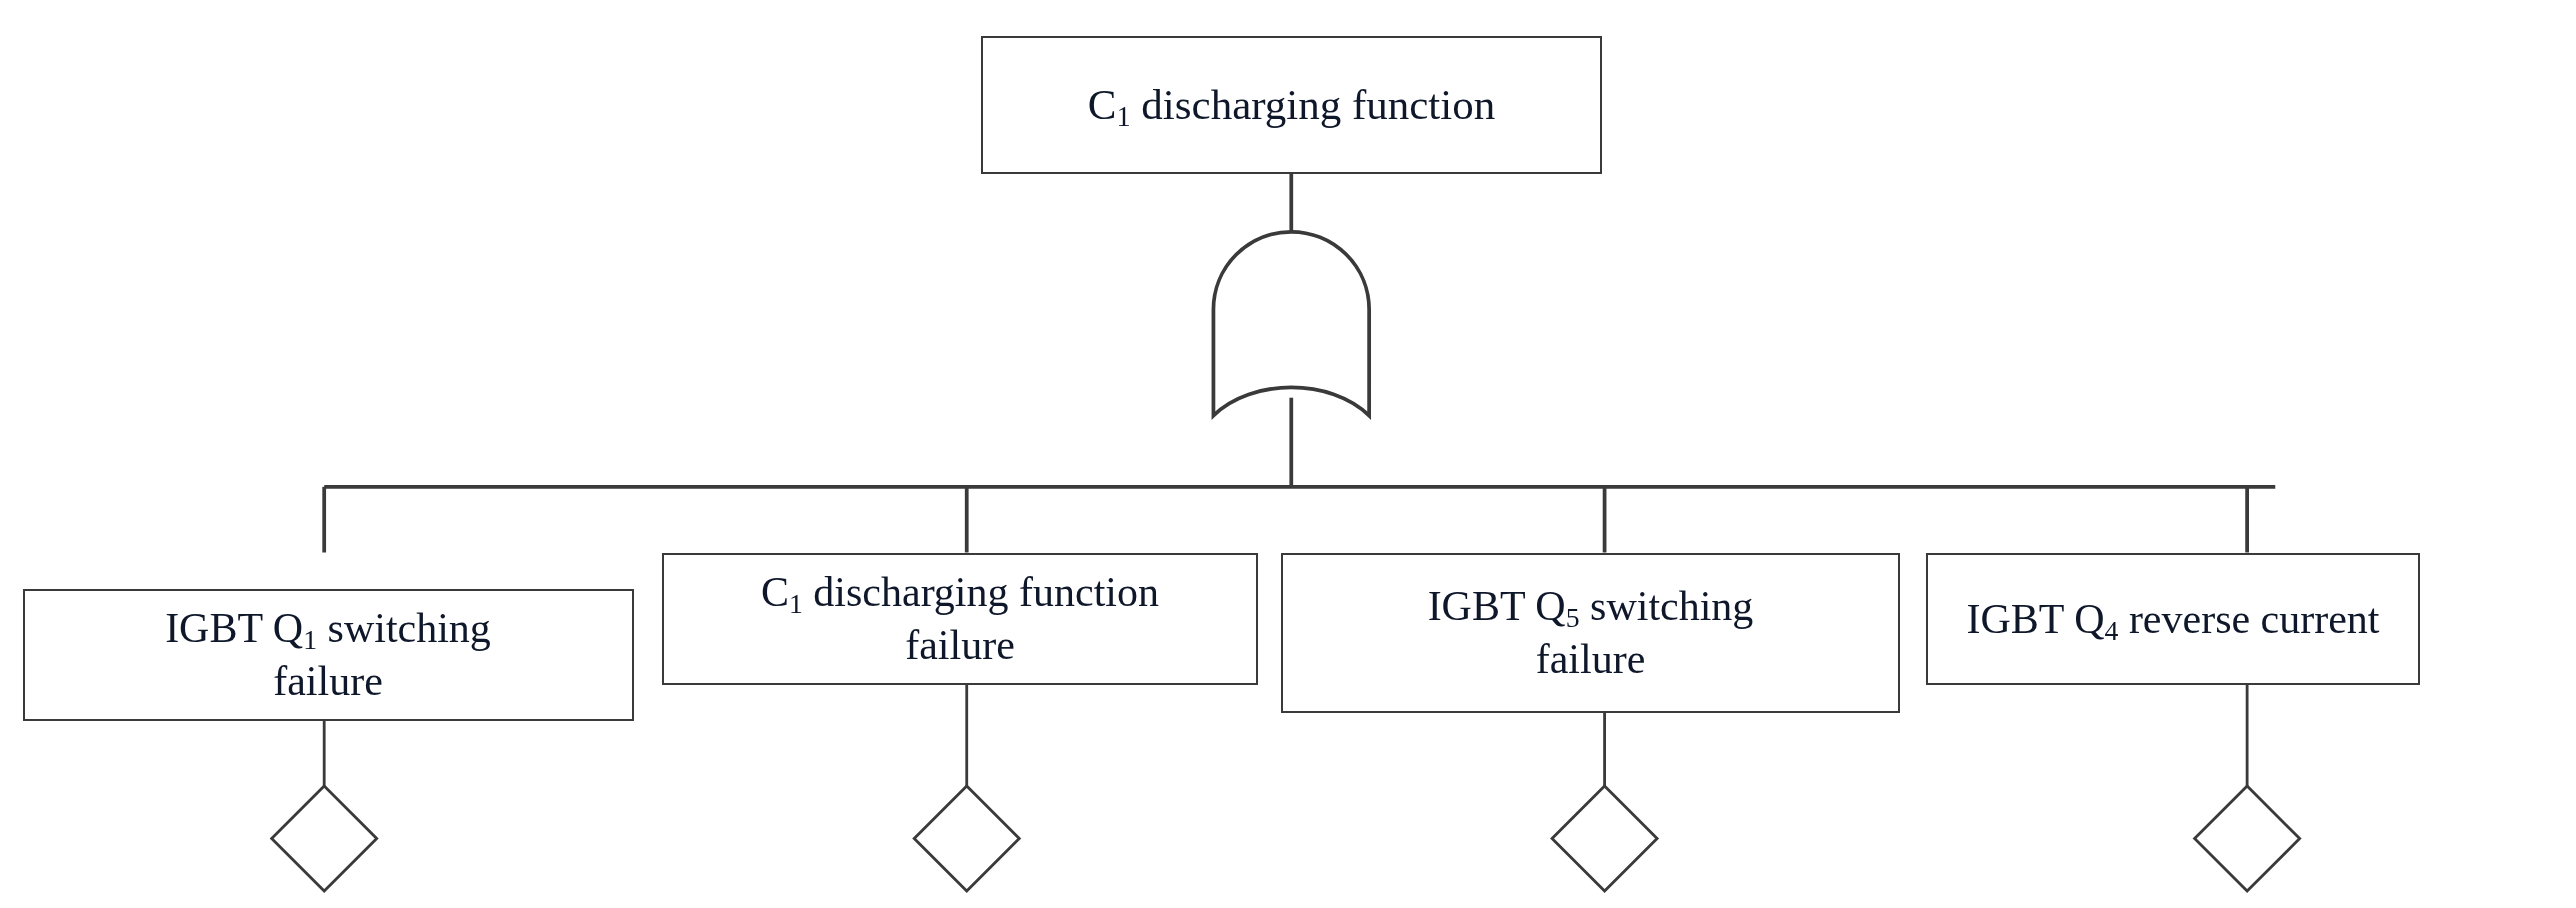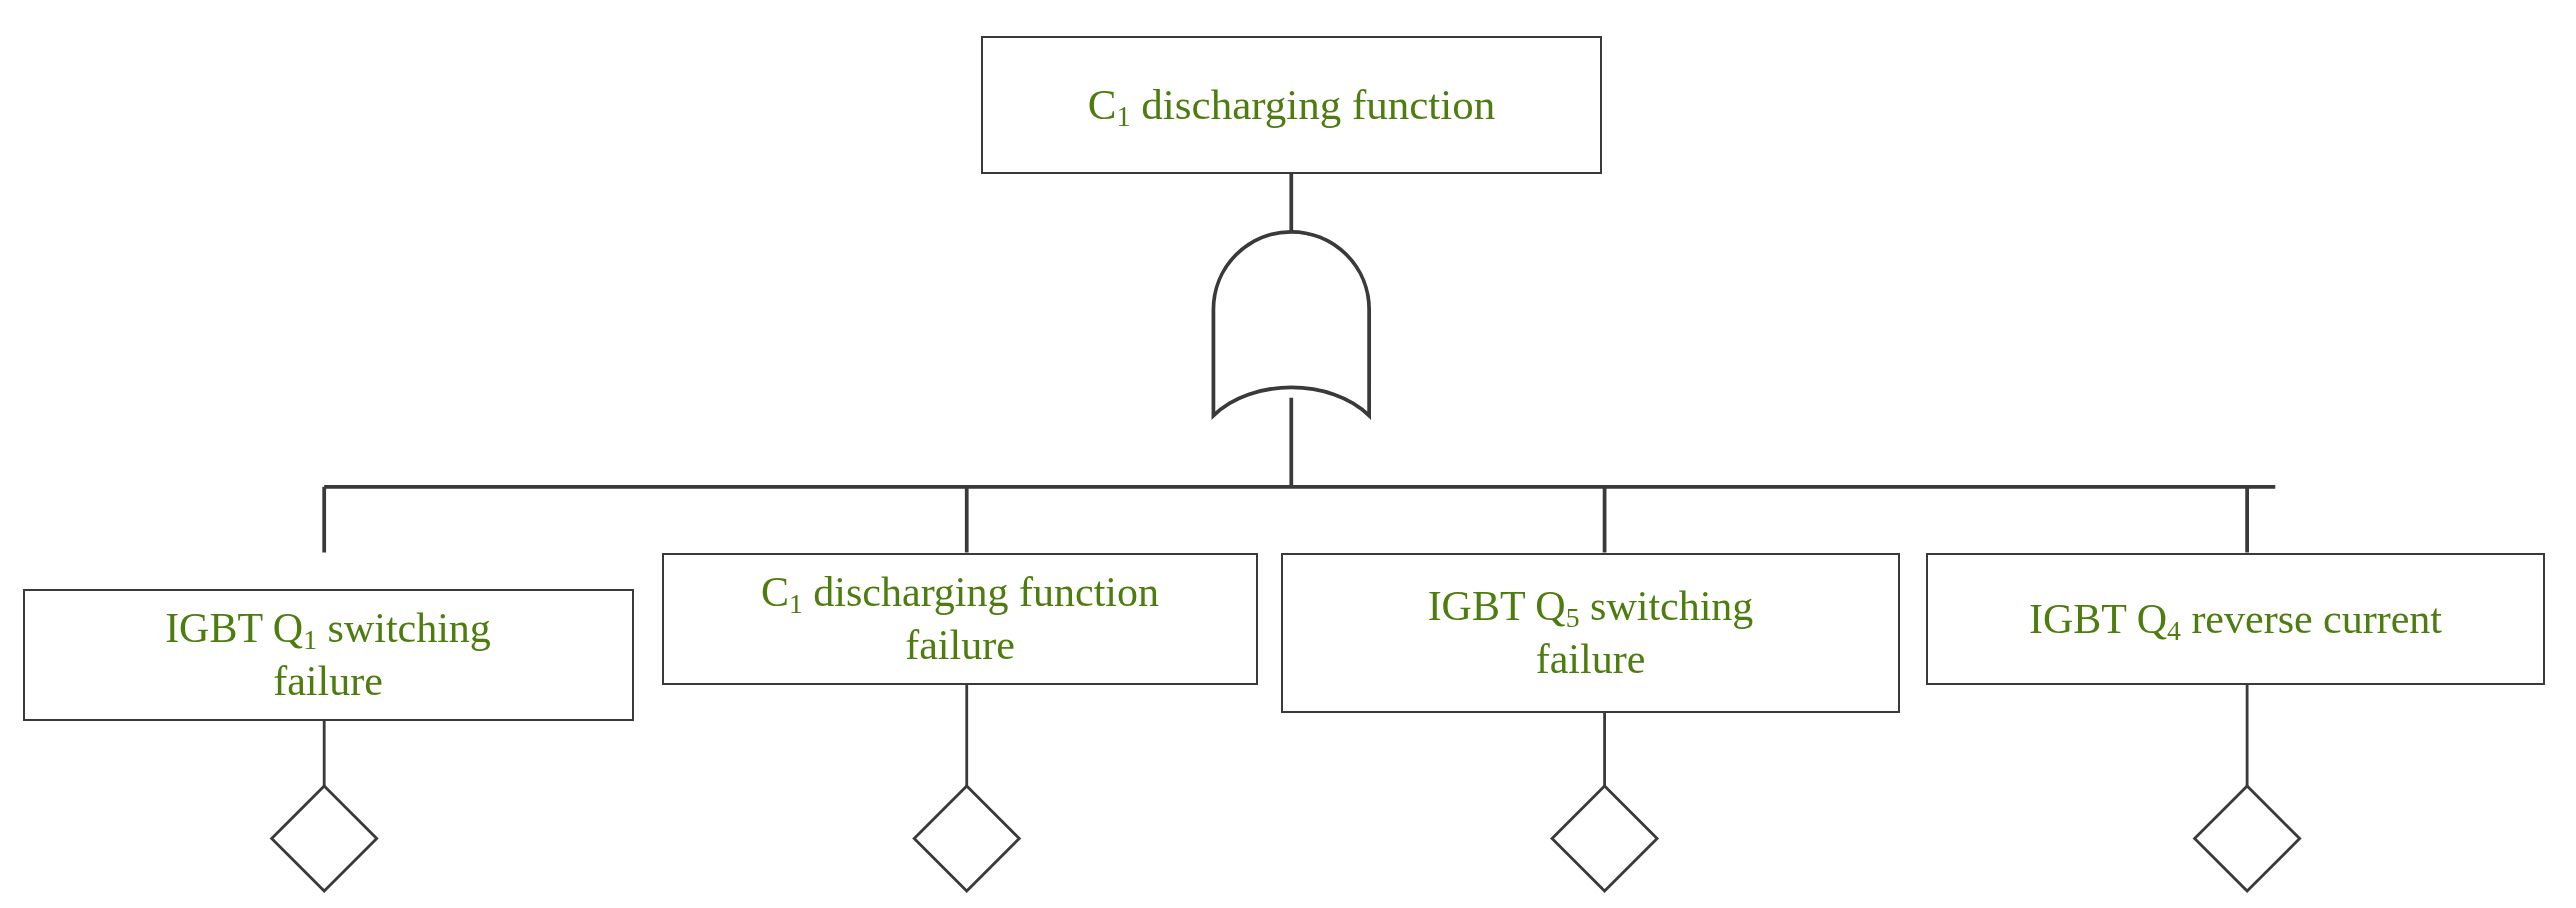--- a/index.html
+++ b/index.html
@@ -25,21 +25,21 @@
   .node-box {
     position: absolute;
     box-sizing: border-box;
     border: 2.8px solid #3a3a3a;
     background: #ffffff;
     display: flex;
     align-items: center;
     justify-content: center;
     text-align: center;
     line-height: 1.26;
-    color: #4d7c0f;
+    color: #0f172a;
   }
   .node-text {
     display: block;
     width: 100%;
     padding: 0 9.4px;
     box-sizing: border-box;
   }
   .top-box {
     font-size: 43px;
   }
@@ -107,20 +107,20 @@
     </span>
   </div>
 
   <div class="node-box leaf-box" style="left:1281px; top:553px; width:619px; height:160px;">
     <span class="node-text">
       <span>IGBT Q</span><sub>5</sub><span> switching</span><br>
       <span>failure</span>
     </span>
   </div>
 
-  <div class="node-box leaf-box" style="left:1926px; top:553px; width:619px; height:132px;">
+  <div class="node-box leaf-box" style="left:1926px; top:553px; width:494px; height:132px;">
     <span class="node-text">
       <span>IGBT Q</span><sub>4</sub><span> reverse current</span><br>
     </span>
   </div>
 
 </div>
 
 
 </body></html>

